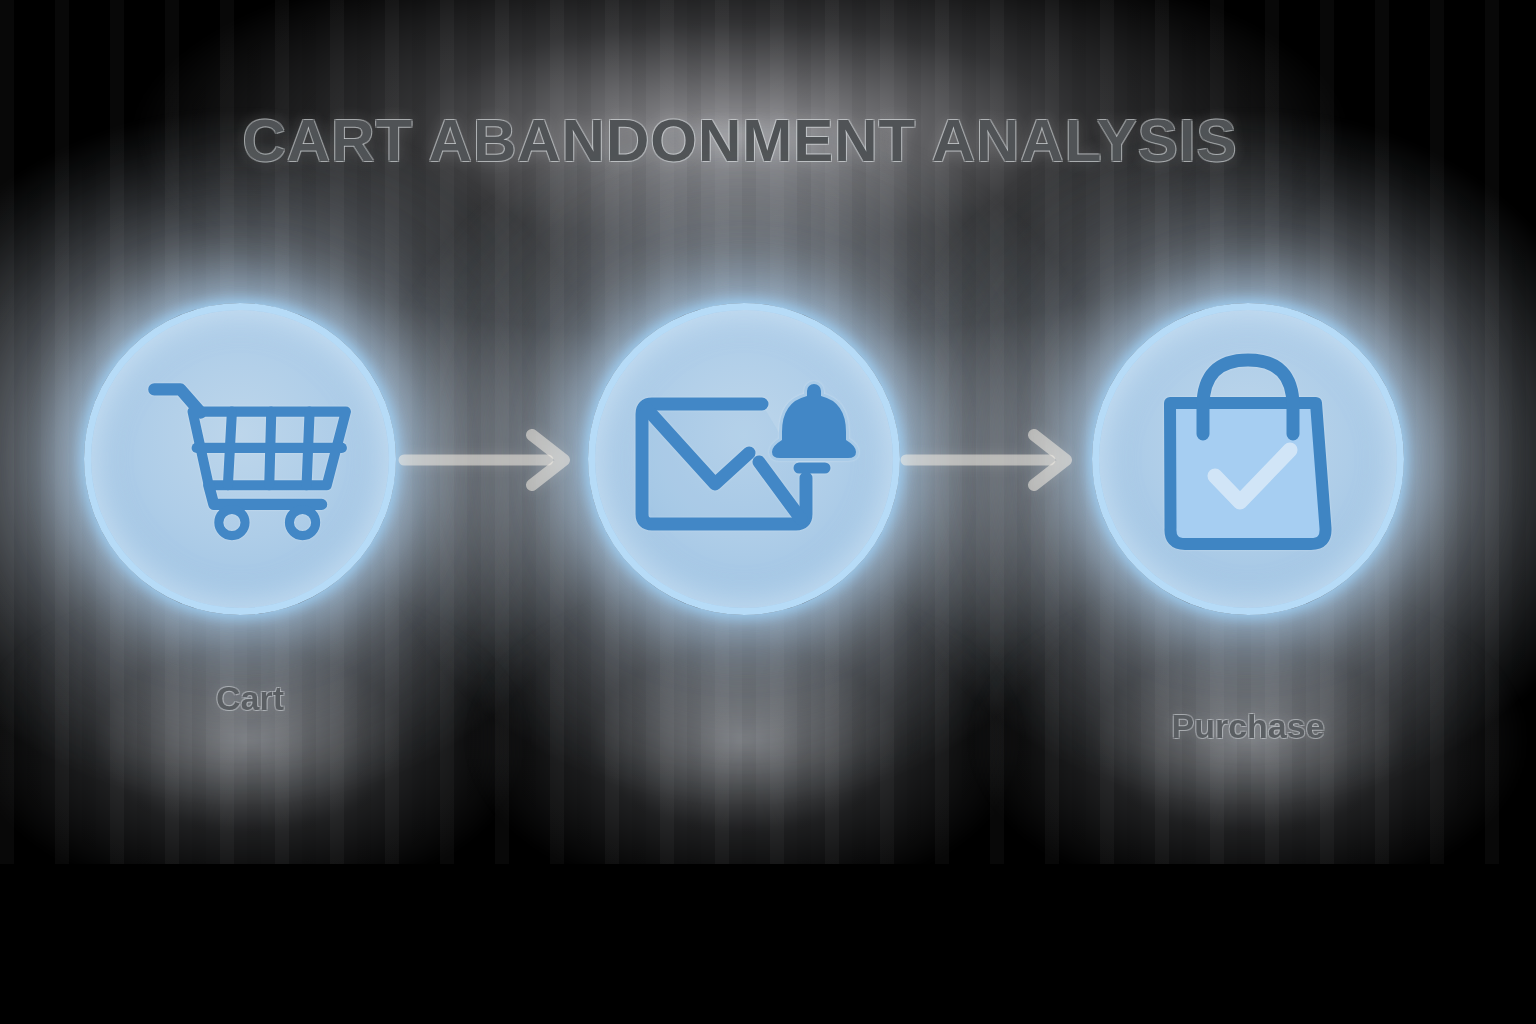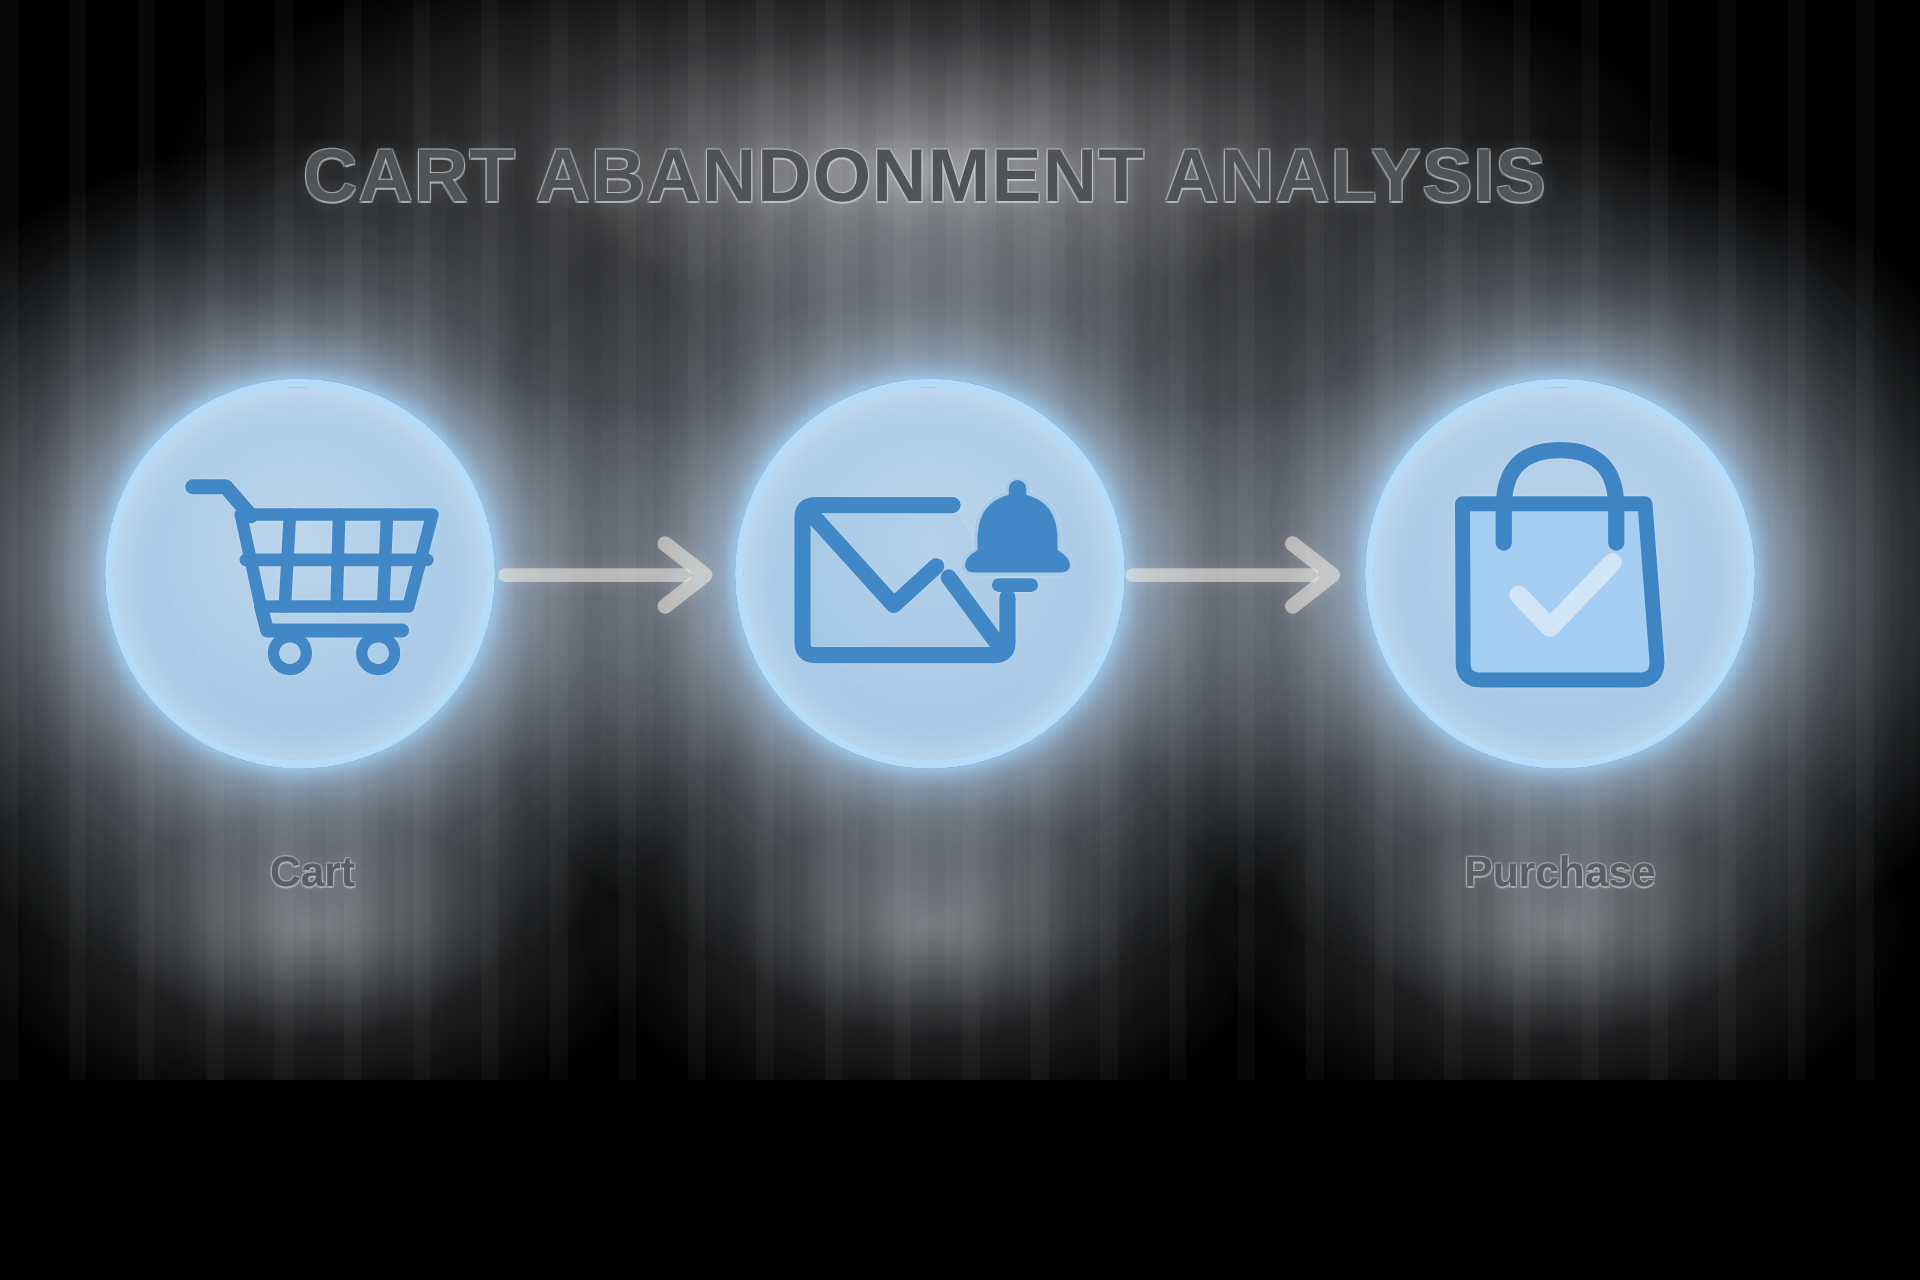--- a/index.html
+++ b/index.html
@@ -96,21 +96,21 @@
     color:var(--text-gray);
     text-shadow:
       1px 1px 0 rgba(205,208,212,0.45),
       -1px -1px 0 rgba(205,208,212,0.45),
       1px -1px 0 rgba(205,208,212,0.35),
       -1px 1px 0 rgba(205,208,212,0.35),
       0 0 14px rgba(255,255,255,0.15);
   }
   .label.n1{left:30px;}
   .label.n2{left:525px;}
-  .label.n3{left:1028px;}
+  .label.n3{left:1028px;margin-top:28px;}
   .label span{display:block;}
 </style>
 </head>
 <body>
 
 <div class="stage">
 
   <div class="glow glow-title"></div>
   <div class="glow glow-node n1"></div>
   <div class="glow glow-node n2"></div>

